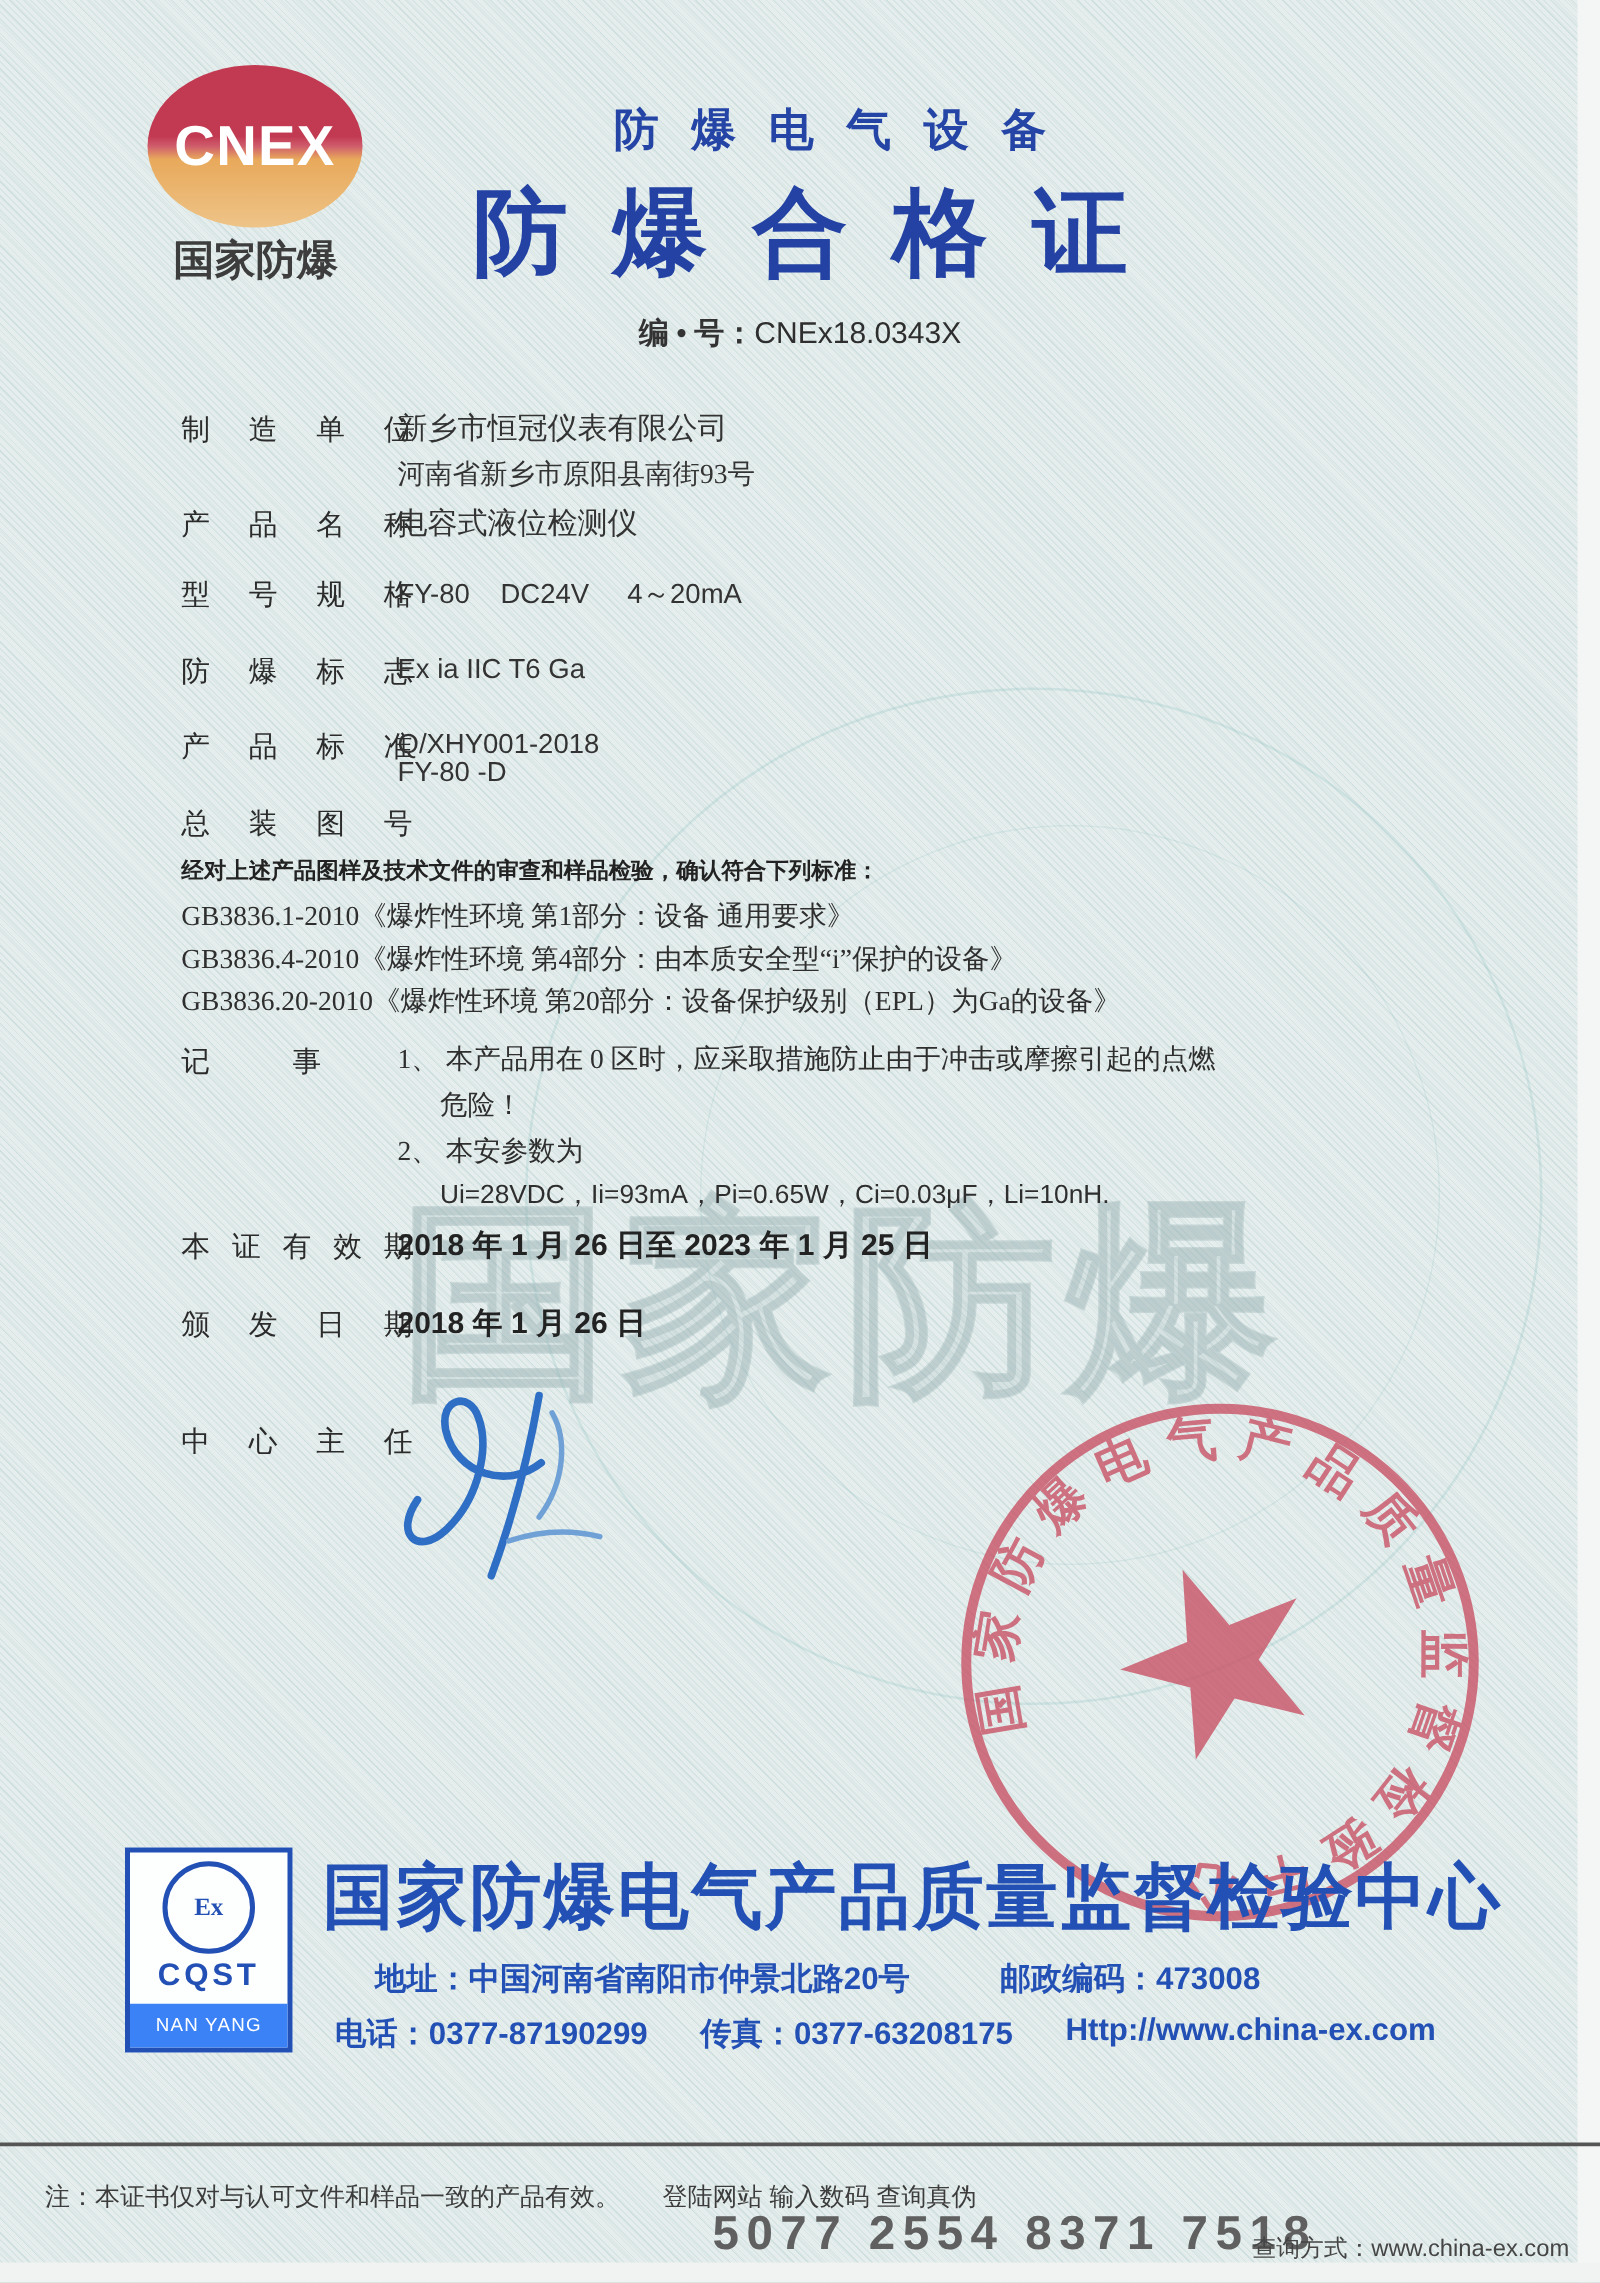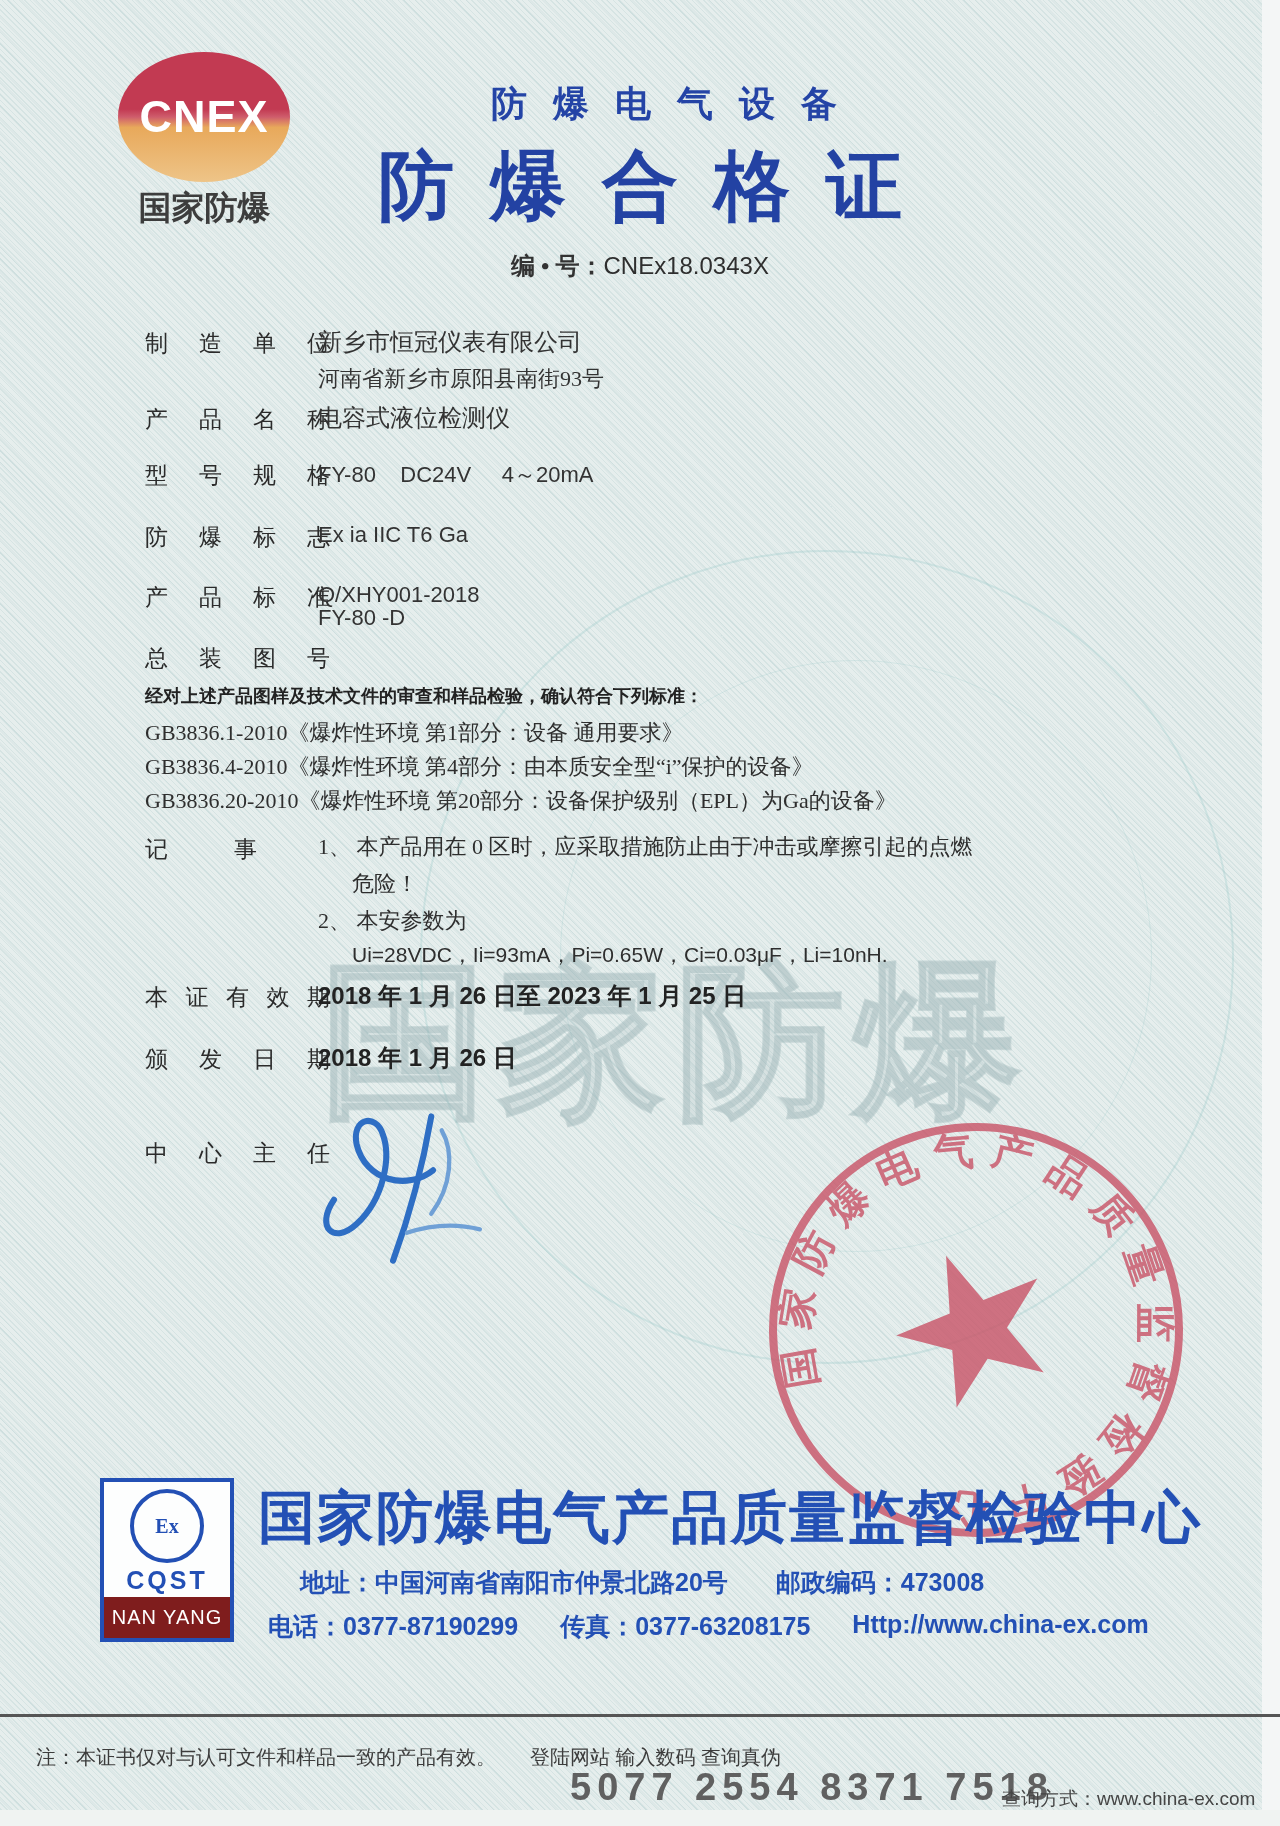--- a/index.html
+++ b/index.html
@@ -66,27 +66,27 @@
   
   .stamp{left:758px;top:1112px;width:436px;height:436px;transform:rotate(-22deg);opacity:0.78;}
 
   
   .exbox{left:100px;top:1478px;width:134px;height:164px;border:4px solid #2350b5;background:#fdfefe;
     display:flex;flex-direction:column;align-items:center;box-sizing:border-box;}
   .excircle{margin-top:7px;width:66px;height:66px;border:4px solid #2350b5;border-radius:50%;
     display:flex;align-items:center;justify-content:center;}
   .extext{color:#2350b5;font-size:20px;font-weight:bold;font-family:"Liberation Serif",serif;}
   .cqst{color:#2350b5;font-size:25px;font-weight:bold;letter-spacing:3px;margin-top:3px;font-family:"Liberation Sans",sans-serif;}
-  .nanyang{margin-top:auto;width:100%;background:#7f1d1d;color:#fff;text-align:center;
-    font-size:20px;letter-spacing:1px;padding:9px 0;font-family:"Liberation Sans",sans-serif;}
+  .nanyang{margin-top:auto;width:100%;background:#3b82f6;color:#fff;text-align:center;
+    font-size:15px;letter-spacing:1px;padding:9px 0;font-family:"Liberation Sans",sans-serif;}
   .issuer-name{left:258px;top:1480px;width:1010px;font-size:57px;font-weight:700;color:#2350b5;
     letter-spacing:2px;font-family:"Liberation Serif",serif;white-space:nowrap;}
   .issuer-line{position:absolute;display:flex;color:#2350b5;font-weight:700;font-size:25px;
     font-family:"Liberation Sans",sans-serif;}
-  .addr{left:300px;top:1566px;gap:48px;}
+  .addr{left:300px;top:1566px;gap:72px;}
   .contact{left:268px;top:1610px;gap:42px;}
 
   .divider{left:0;top:1714px;width:100%;height:3px;background:#555;}
   .note-line{left:36px;top:1744px;display:flex;gap:34px;font-size:20px;color:#3c3c3c;
     font-family:"Liberation Sans",sans-serif;font-weight:500;}
   .verify-code{left:570px;top:1766px;font-size:38px;color:#606060;font-weight:600;letter-spacing:6px;
     font-family:"Liberation Sans",sans-serif;}
   .query{left:1002px;top:1786px;font-size:19px;color:#454545;font-family:"Liberation Sans",sans-serif;}
 </style>
 </head>

